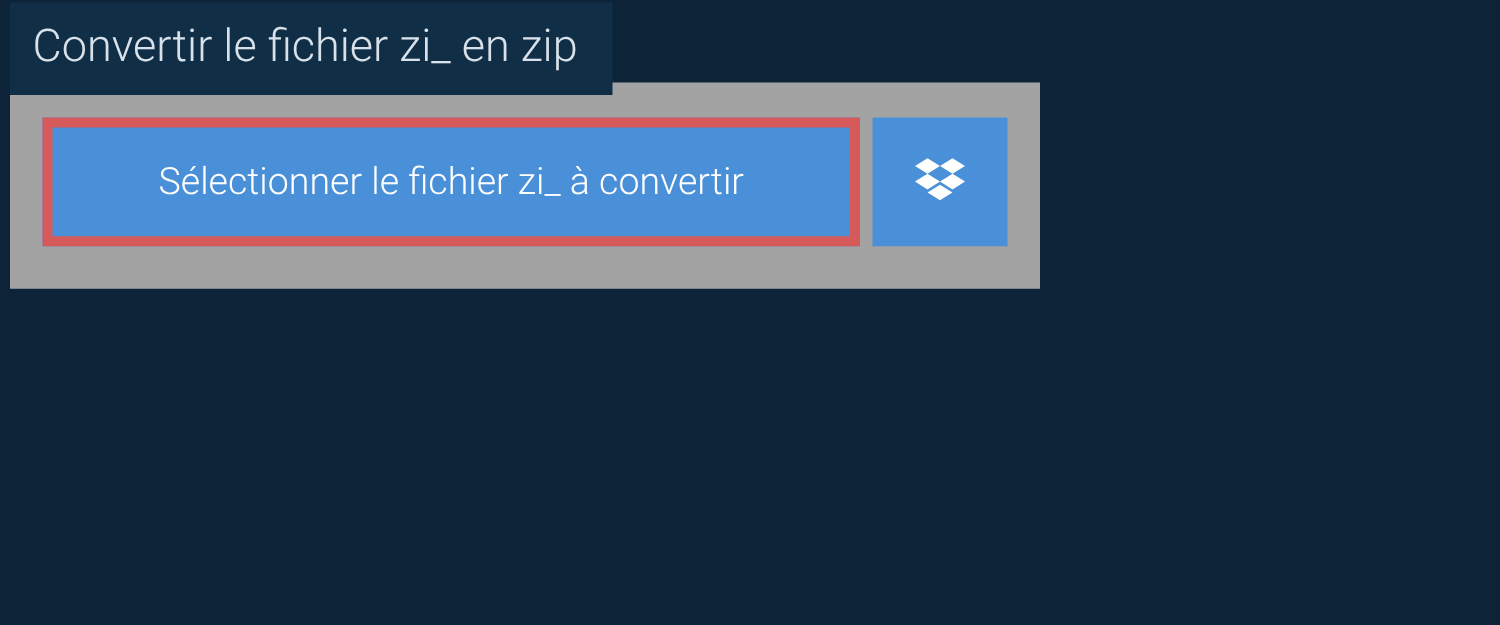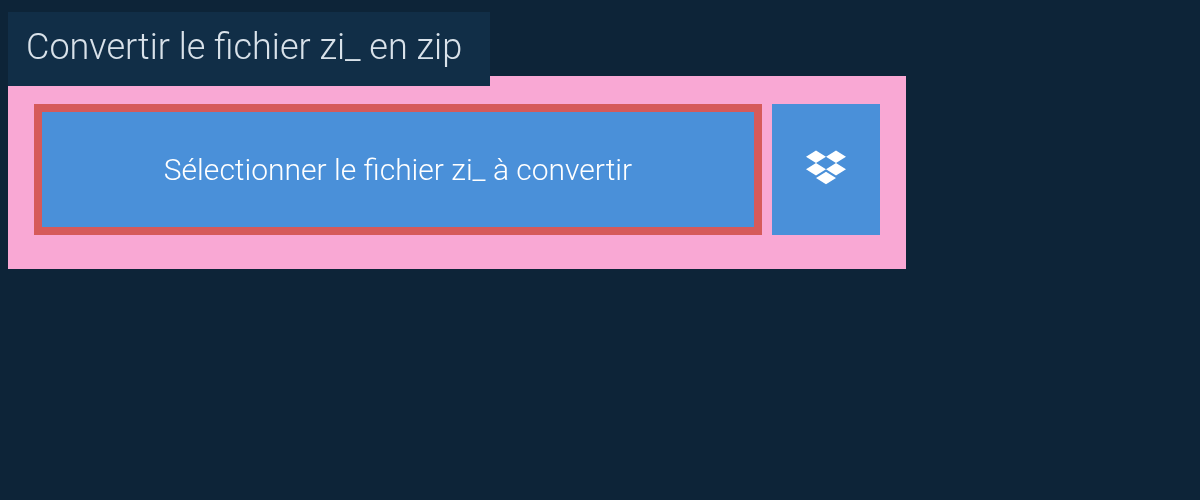--- a/index.html
+++ b/index.html
@@ -10,23 +10,23 @@
     body {
       width: 1200px;
       height: 500px;
       background: #0d2438;
       font-family: -apple-system, BlinkMacSystemFont, "Segoe UI", Roboto, Helvetica, Arial, sans-serif;
       overflow: hidden;
     }
     .panel {
       position: absolute;
       left: 8px;
-      top: 76px;
-      width: 898px;
-      background: #f9a8d4;
+      top: 66px;
+      width: 824px;
+      background: #a3a3a3;
     }
     .title-tab {
       display: inline-block;
       background: #112e47;
       color: #d9e2ea;
       font-size: 36px;
       font-weight: 300;
       padding: 14px 28px 18px 18px;
       position: absolute;
       top: -64px;
@@ -37,21 +37,21 @@
       padding: 28px 26px 34px 26px;
       gap: 10px;
     }
     .select-button {
       flex: 1;
       background: #4a90d9;
       border: 8px solid #d65a5a;
       color: #ffffff;
       font-size: 30px;
       font-weight: 300;
-      padding: 40px 20px;
+      padding: 26px 20px;
       text-align: center;
       cursor: pointer;
       display: flex;
       align-items: center;
       justify-content: center;
     }
     .dropbox-button {
       width: 108px;
       background: #4a90d9;
       cursor: pointer;

